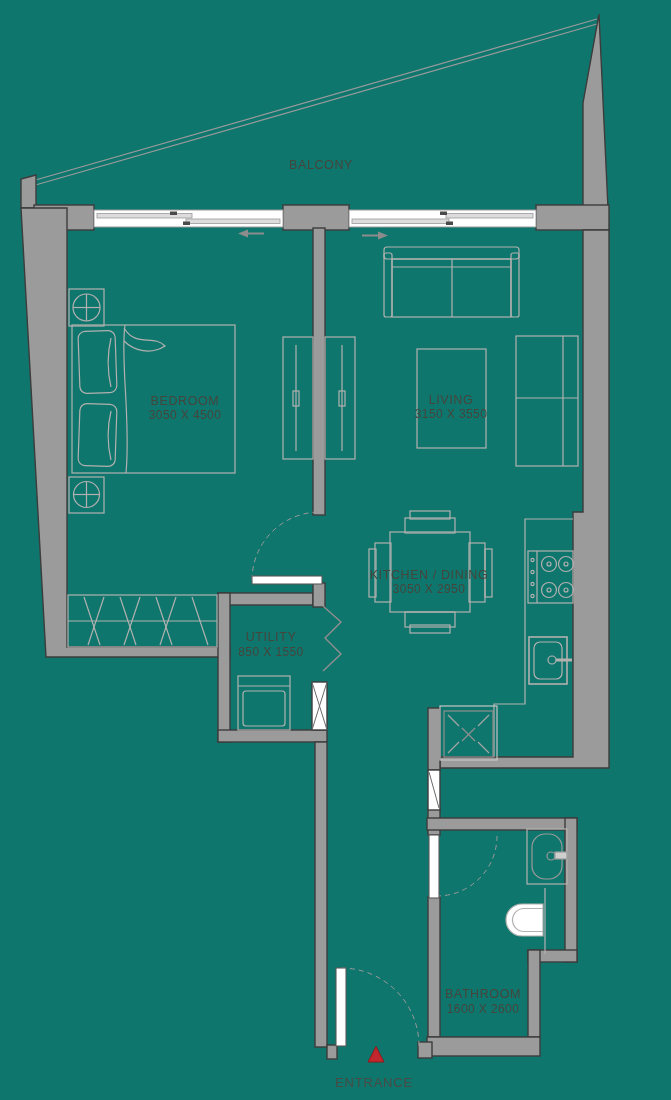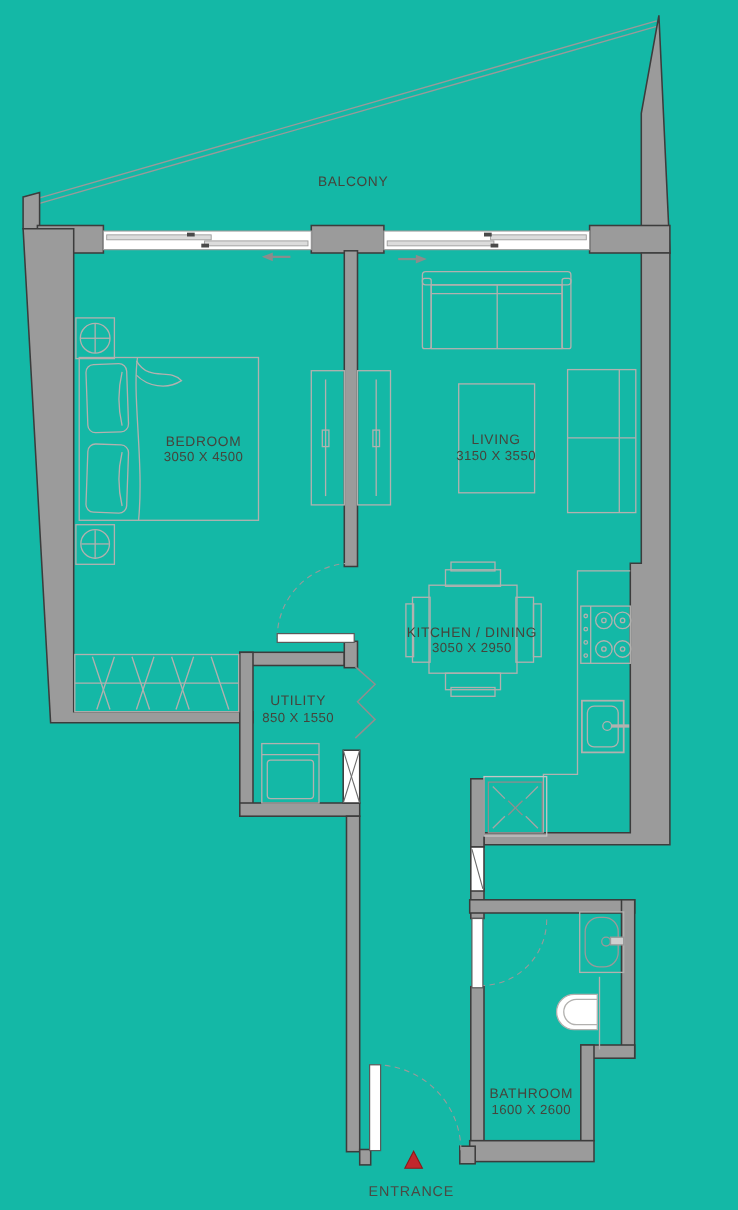--- a/index.html
+++ b/index.html
@@ -1,19 +1,19 @@
 <!DOCTYPE html>
 <html><head>
 <meta charset="utf-8">
 <style>
   html,body{margin:0;padding:0;background:#ffffff;}
   .plan-wrap{
     position:relative;
     width:671px;height:1100px;
-    background:#14b8a6;
+    background:#0f766e;
     font-family:"Liberation Sans", sans-serif;
     overflow:hidden;
   }
   svg{display:block}
   .room-label{
     font-family:"Liberation Sans", sans-serif;
     font-size:12.5px;
     letter-spacing:.6px;
     fill:#45453c;
   }

